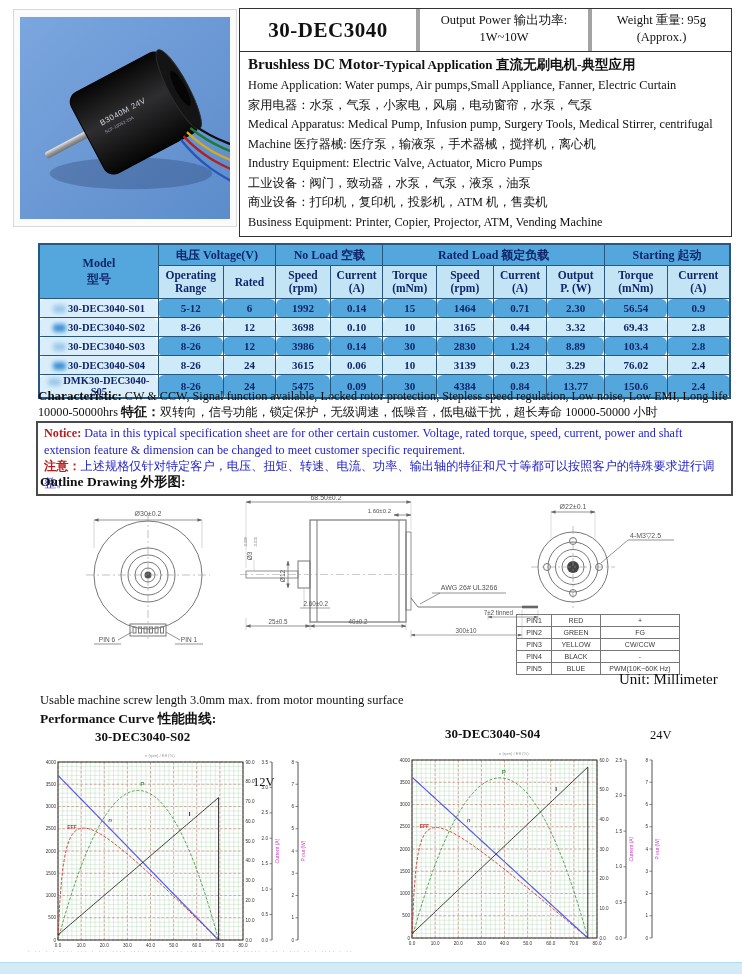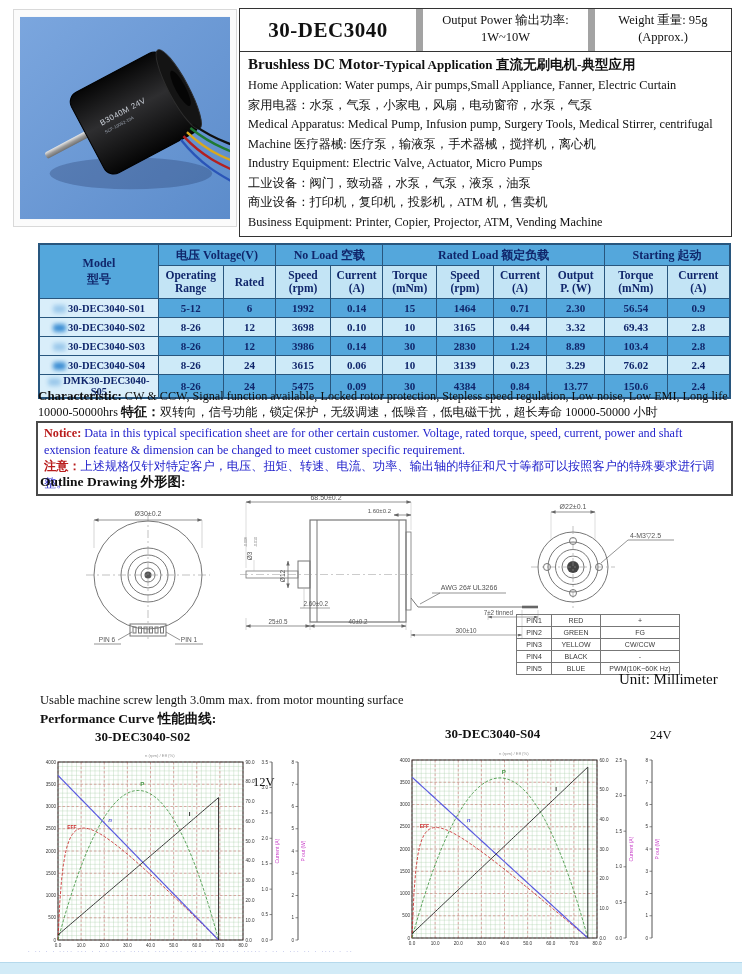--- a/index.html
+++ b/index.html
@@ -9,38 +9,38 @@
 
   
   .photo-frame{left:13px;top:9px;width:224px;height:218px;background:#fbfbfb;
                border:1px solid #d9d9d9;box-sizing:border-box;padding:6px;}
   .photo-frame svg{display:block;}
 
   
   .hdr{left:239px;top:8px;width:493px;border:1.5px solid #333;box-sizing:border-box;background:#fff;}
   .hdr-row1{display:grid;grid-template-columns:176px 172px 1fr;border-bottom:1.5px solid #333;}
   .hdr-cell{box-sizing:border-box;text-align:center;padding:2px 2px;}
-  .hdr-cell + .hdr-cell{border-left:7px solid #a3a3a3;}
+  .hdr-cell + .hdr-cell{border-left:4px solid #a3a3a3;}
   .hdr-model{font-size:21px;font-weight:bold;line-height:38px;letter-spacing:.5px;}
   .hdr-small{font-size:12.5px;line-height:17px;padding-top:3px;}
   .app-box{padding:3px 8px 4px;}
   .app-title{font-size:13px;font-weight:bold;margin:1px 0 2px;}
   .app-title .big{font-size:15px;}
   .app-title .cjk{font-size:13.5px;}
   .app-line{font-size:12.3px;line-height:19.5px;white-space:nowrap;}
 
   
   table.spec{left:38px;top:243px;width:693px;border-collapse:collapse;table-layout:fixed;
              position:absolute;border:2px solid #28567e;font-family:"Liberation Serif",serif;}
   table.spec th,table.spec td{border:1px solid #28567e;text-align:center;vertical-align:middle;
              color:#10266b;white-space:pre-line;padding:0 1px;overflow:hidden;}
   th.ghead{background:#54a7dc;font-size:12px;font-weight:bold;height:20px;}
   th.mhead{background:#54a7dc;font-size:12px;font-weight:bold;}
   th.shead{background:#c3e4f5;font-size:11.5px;font-weight:bold;height:32px;line-height:13px;}
-  table.spec td{font-size:11px;font-weight:600;height:18px;}
+  table.spec td{font-size:11px;font-weight:600;height:18px;border-radius:6px;}
   tbody tr.alt0 td{background:#54a7dc;}
   tbody tr.alt1 td{background:#cdeaf8;}
   tbody td.mcell{background:#d9eefa !important;font-size:10.5px;text-align:center;}
   .blob{display:inline-block;width:13px;height:8px;border-radius:3px;background:#2e86d0;
         filter:blur(2px);opacity:.35;vertical-align:middle;margin-right:2px;}
   tbody tr:nth-child(2) .blob, tbody tr:nth-child(4) .blob{opacity:.9;}
 
   
   .charact{left:38px;top:388px;width:698px;font-size:12.2px;line-height:16px;color:#101010;}
   .charact b{font-size:13px;}

